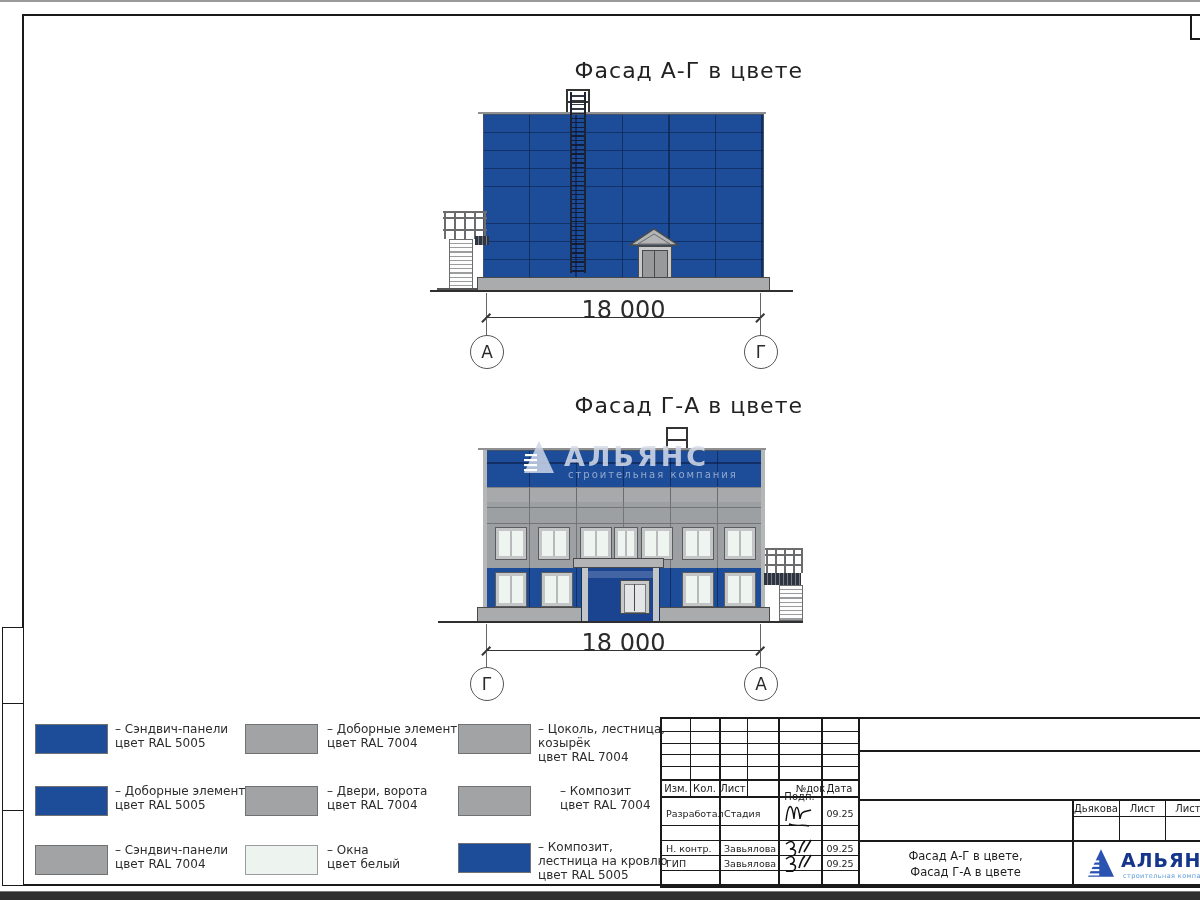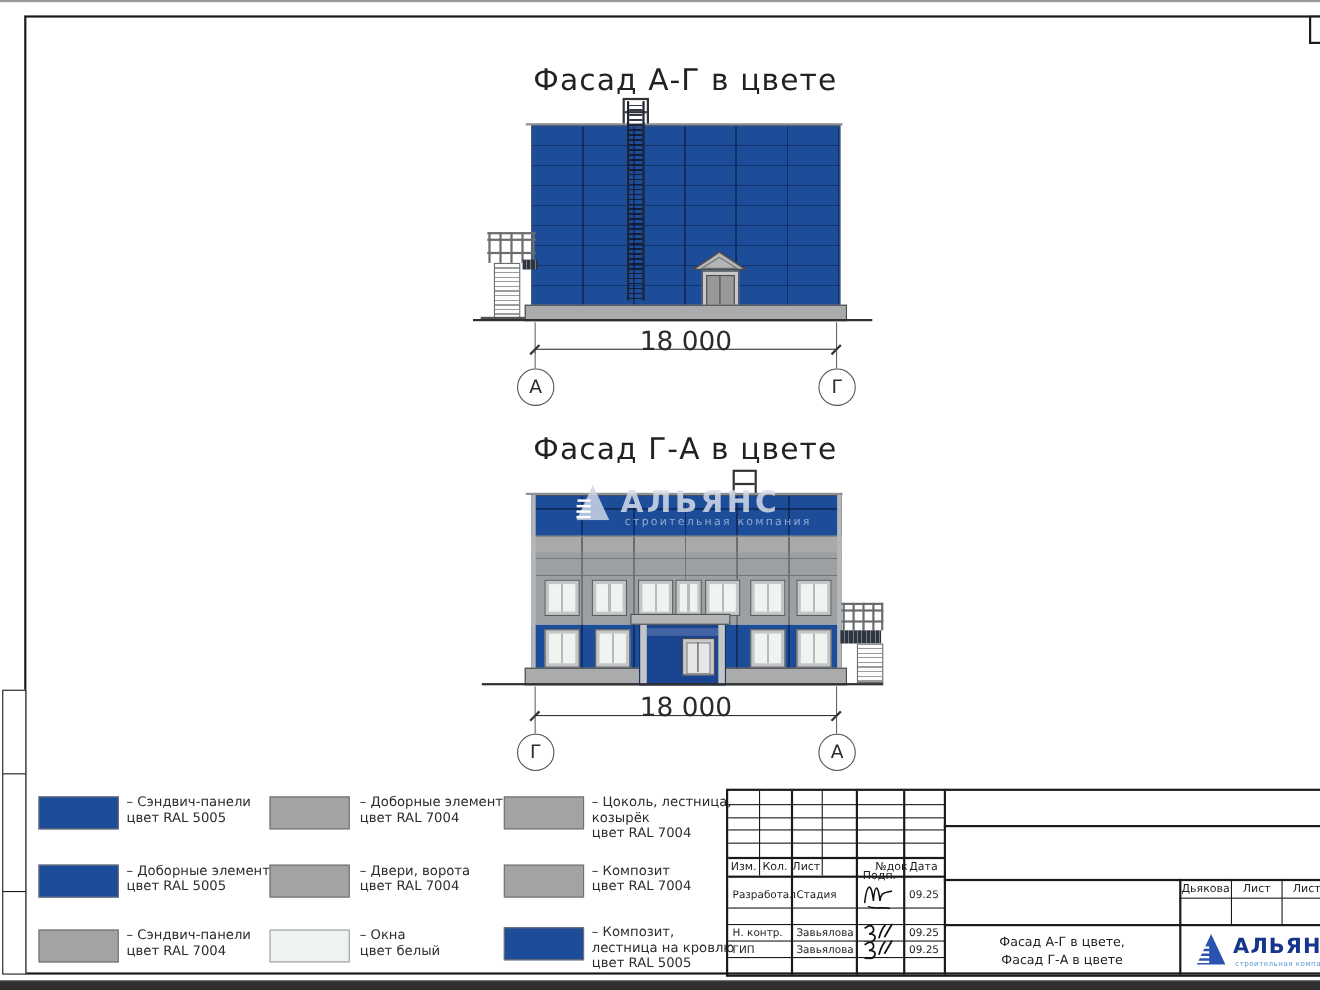--- a/index.html
+++ b/index.html
@@ -6,21 +6,21 @@
   .screen{position:relative;width:1200px;height:900px;background:#ffffff;overflow:hidden;
           font-family:"DejaVu Sans", sans-serif;color:#2b2b2b;}
   .abs{position:absolute;}
   
   .top-strip{left:0;top:0;width:1200px;height:2px;background:#9a9a9a;}
   .bottom-band{left:0;top:891px;width:1200px;height:9px;background:#2f2f2f;border-top:1px solid #777;}
   .frame{left:22px;top:14px;width:1190px;height:868px;border:2px solid #1a1a1a;}
   .corner-box{left:1190px;top:14px;width:40px;height:22px;border:2px solid #1a1a1a;background:#fff;}
   .margin-box{background:#fff;border:1.5px solid #1a1a1a;}
   
-  .ftitle{width:360px;text-align:center;font-size:27px;letter-spacing:1px;color:#222;}
+  .ftitle{width:360px;text-align:right;font-size:22px;letter-spacing:1px;color:#222;}
   
   .roofline{height:2px;background:#8e9092;}
   .wall1{left:483px;top:114px;width:279px;height:163px;background-color:#1d4c99;
     background-image:
       repeating-linear-gradient(to right, transparent 0, transparent 45px, rgba(8,24,60,.55) 45px, rgba(8,24,60,.55) 46.5px),
       repeating-linear-gradient(to bottom, transparent 0, transparent 17.1px, rgba(8,24,60,.5) 17.1px, rgba(8,24,60,.5) 18.1px);
     border:1px solid #44516b;}
   .plinth{background:#a9abad;border:1px solid #4a4a4a;}
   .ground{height:2px;background:#2f2f2f;}
   .ladder{left:570px;top:92px;width:12px;height:181px;border-left:2px solid #1c2434;border-right:2px solid #1c2434;
@@ -273,21 +273,21 @@
         <div>цвет белый</div>
     </div>
 
     <div class="abs swatch sw-gray" style="left:458px;top:724px;"></div>
     <div class="abs leg-text" style="left:538px;top:722px;">
       <div>– Цоколь, лестница,</div>
         <div>козырёк</div>
         <div>цвет RAL 7004</div>
     </div>
     <div class="abs swatch sw-gray" style="left:458px;top:786px;"></div>
-    <div class="abs leg-text" style="left:538px;top:784px;">
+    <div class="abs leg-text" style="left:560px;top:784px;">
       <div>– Композит</div>
         <div>цвет RAL 7004</div>
     </div>
     <div class="abs swatch sw-blue" style="left:458px;top:843px;"></div>
     <div class="abs leg-text" style="left:538px;top:840px;">
       <div>– Композит,</div>
         <div>лестница на кровлю</div>
         <div>цвет RAL 5005</div>
     </div>
   </div>

